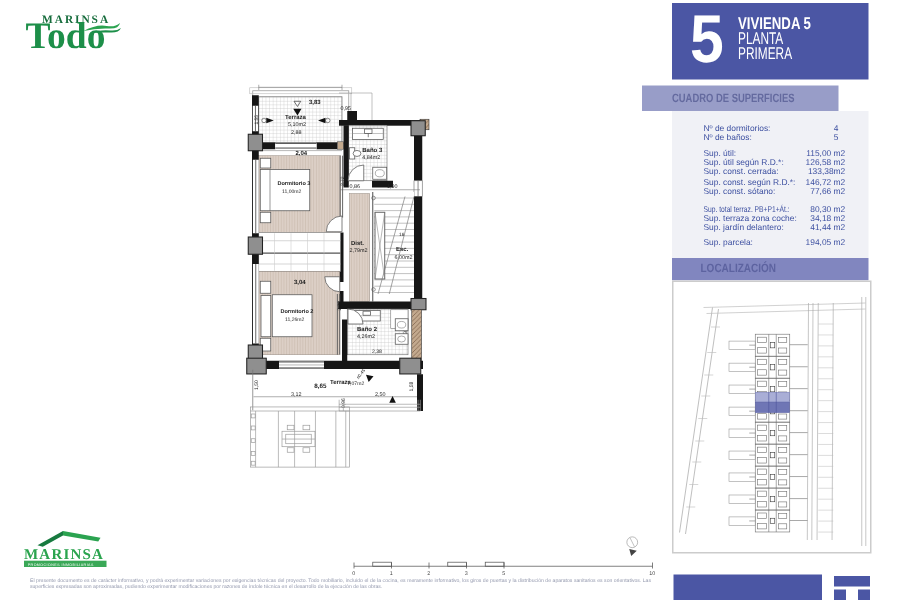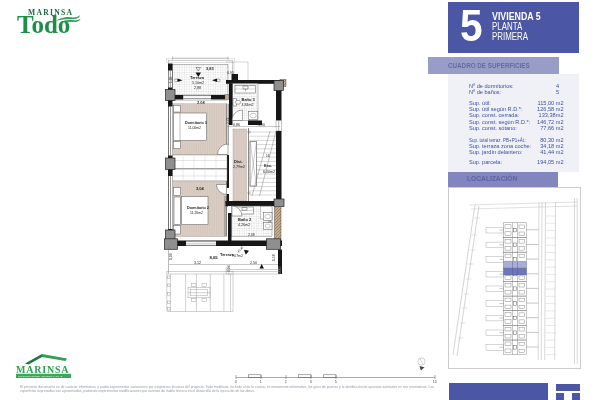--- a/index.html
+++ b/index.html
@@ -452,21 +452,21 @@
     <div style="position:relative;height:6.2px;">Sup. const. sótano:<span style="position:absolute;right:0;">77,66 m2</span></div>
     <div style="height:5.6px;"></div>
     <div style="position:relative;height:6.2px;"><span style="display:inline-block;transform:scaleX(0.8);transform-origin:left;white-space:nowrap;">Sup. total terraz. PB+P1+Át.:</span><span style="position:absolute;right:0;">80,30 m2</span></div>
     <div style="position:relative;height:6.2px;">Sup. terraza zona coche:<span style="position:absolute;right:0;">34,18 m2</span></div>
     <div style="position:relative;height:6.2px;">Sup. jardín delantero:<span style="position:absolute;right:0;">41,44 m2</span></div>
     <div style="height:3.6px;"></div>
     <div style="position:relative;height:6.2px;">Sup. parcela:<span style="position:absolute;right:0;">194,05 m2</span></div>
   </div>
 </div>
 
-<div class="abs" style="left:448px;top:171.6px;width:110px;height:15px;background:#8186bf;">
+<div class="abs" style="left:448px;top:171.6px;width:131px;height:15px;background:#8186bf;">
   <div style="position:absolute;left:19px;top:2.2px;font-size:8px;font-weight:bold;color:#5d63a0;transform:scaleX(0.833);transform-origin:left;white-space:nowrap;">LOCALIZACIÓN</div>
 </div>
 
 <div class="abs" style="left:448px;top:186.6px;width:131px;height:180px;background:#fff;border:0.5px solid #ccc;">
 <svg width="131" height="180" viewBox="0 0 131 180" xmlns="http://www.w3.org/2000/svg">
   <defs>
     <g id="unitrow" fill="none" stroke="#6e6e6e" stroke-width="0.4">
       <rect x="54.5" y="0" width="23" height="14.65"></rect>
       <line x1="63.5" y1="0" x2="63.5" y2="14.65"></line>
       <line x1="68.5" y1="0" x2="68.5" y2="14.65"></line>

